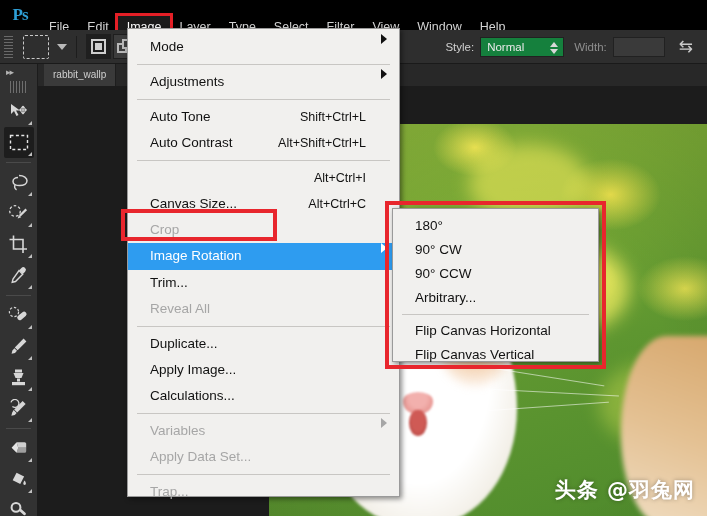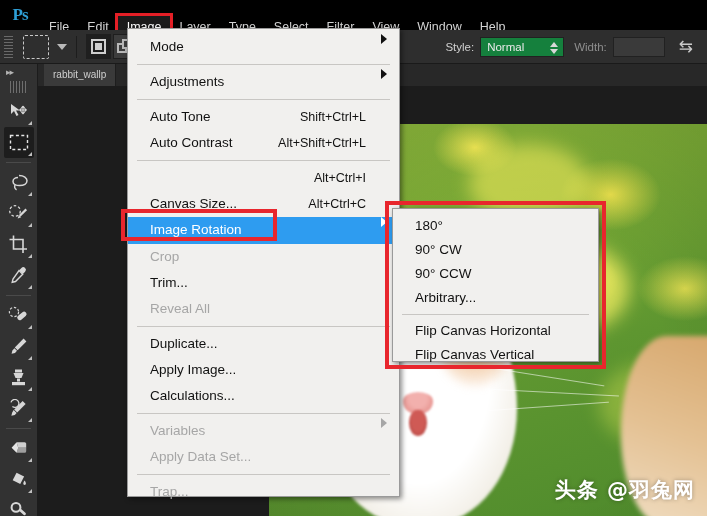--- a/index.html
+++ b/index.html
@@ -469,27 +469,27 @@
           <span class="accel">Alt+Shift+Ctrl+L</span>
         </div>
         <div class="msep"></div>
         <div class="mrow">
           <span class="accel">Alt+Ctrl+I</span>
         </div>
         <div class="mrow">
           <span>Canvas Size...</span>
           <span class="accel">Alt+Ctrl+C</span>
         </div>
+        <div class="mrow dim">
+          <span>Crop</span>
+        </div>
         <div class="mrow hl">
           <span>Image Rotation</span>
           <span class="arrow"></span>
         </div>
-        <div class="mrow dim">
-          <span>Crop</span>
-        </div>
         <div class="mrow">
           <span>Trim...</span>
         </div>
         <div class="mrow dim">
           <span>Reveal All</span>
         </div>
         <div class="msep"></div>
         <div class="mrow">
           <span>Duplicate...</span>
         </div>

